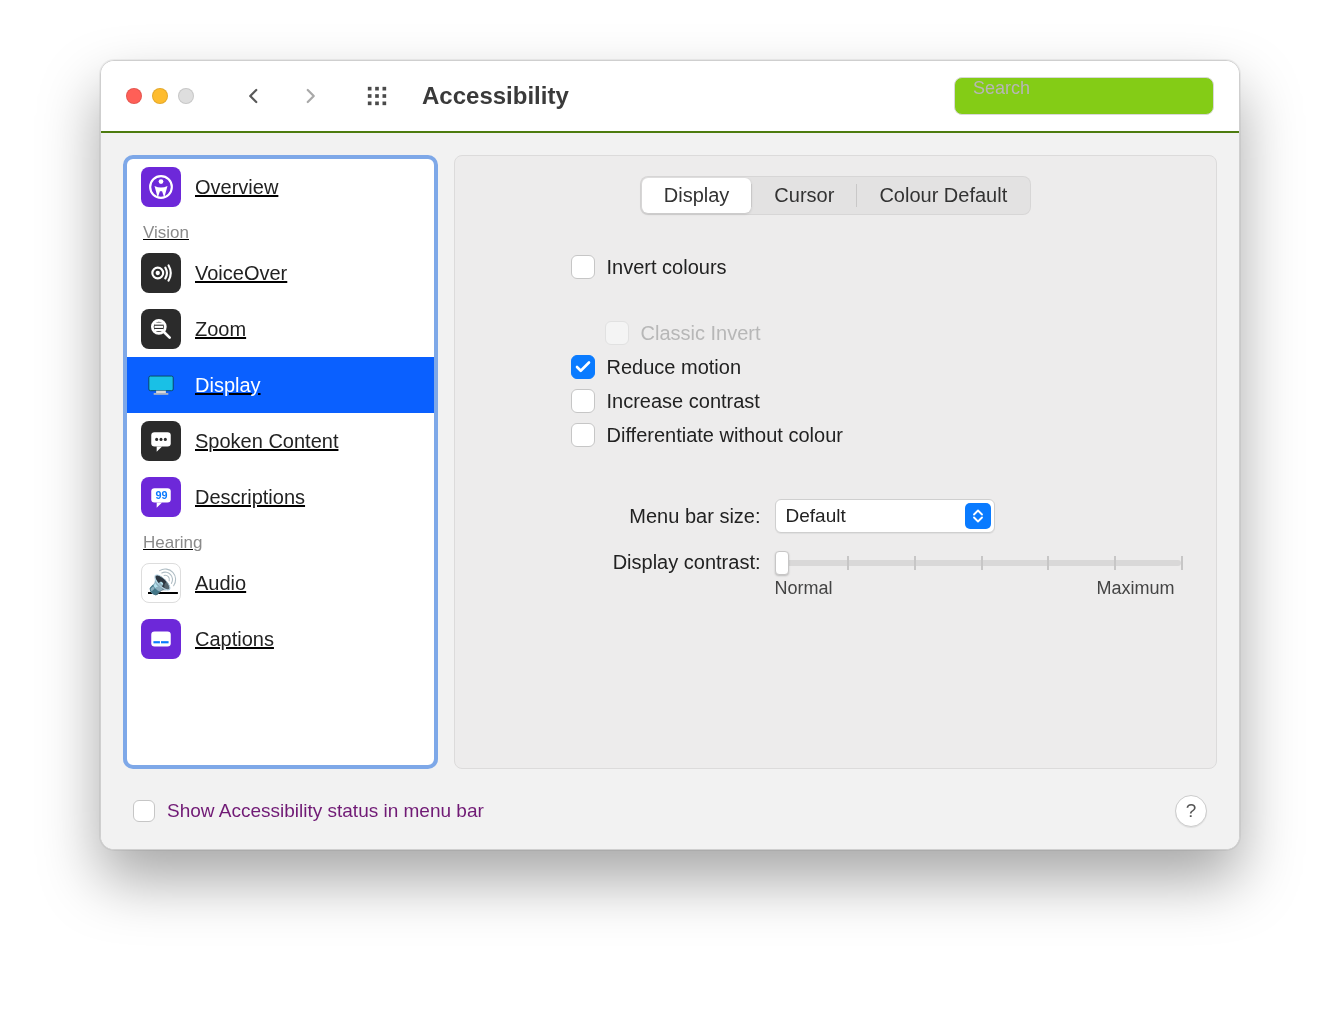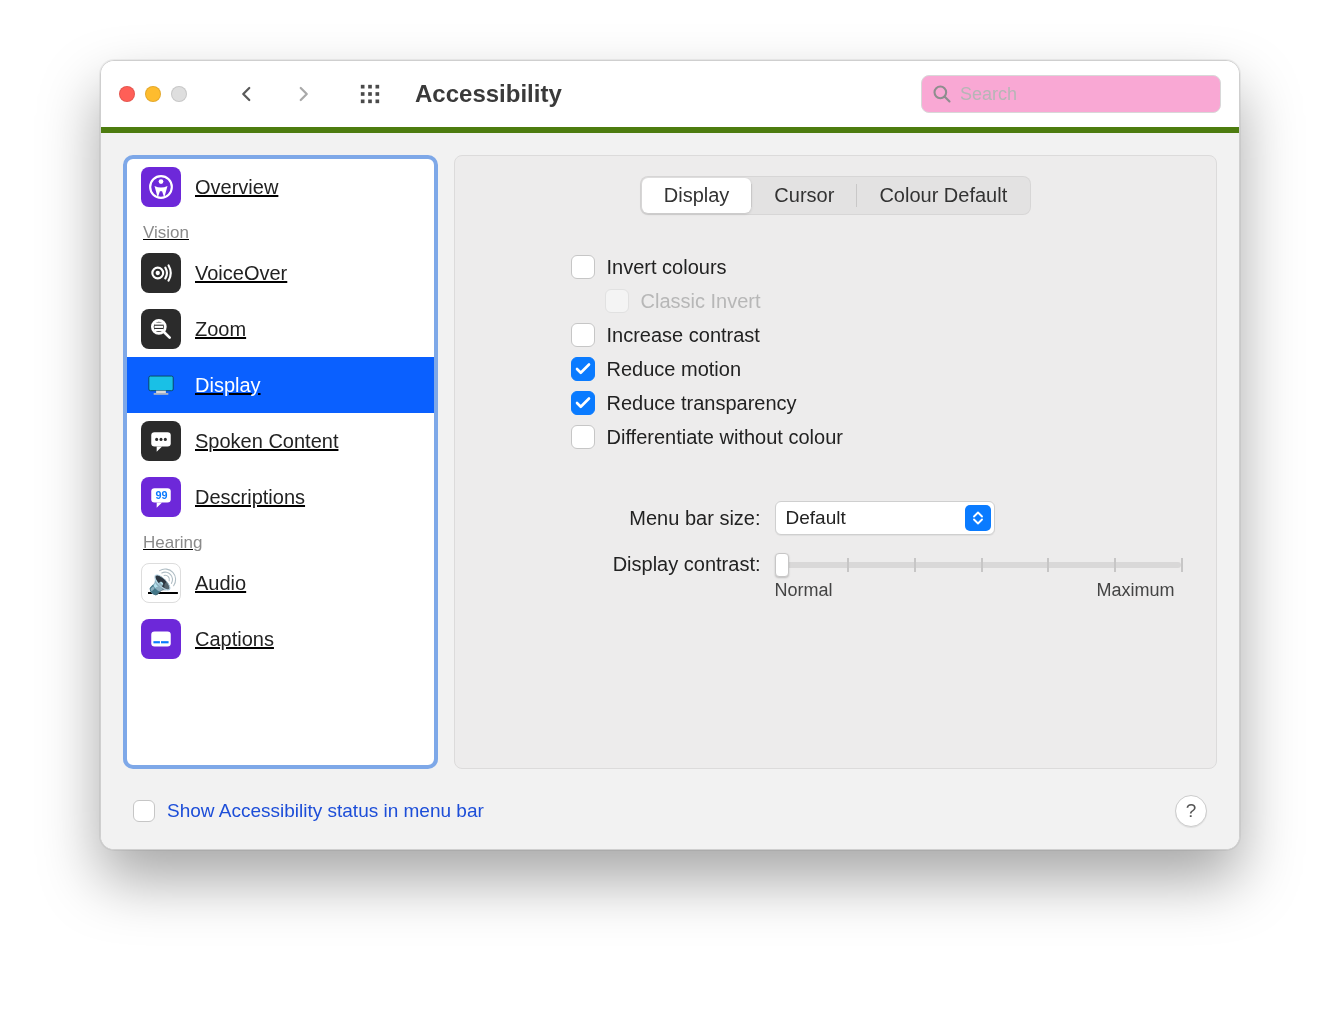--- a/index.html
+++ b/index.html
@@ -13,37 +13,37 @@
     border: 1px solid #cfcfcf;
     box-shadow: 0 30px 60px rgba(0,0,0,0.35), 0 0 0 1px rgba(0,0,0,0.05);
     overflow: hidden;
     display: flex; flex-direction: column;
   }
 
   
   .toolbar {
     height: 72px;
     display: flex; align-items: center;
-    padding: 0 18px;
+    padding: 0 25px;
     gap: 28px;
-    border-bottom: 6px solid #4d7c0f;
+    border-bottom: 2px solid #4d7c0f;
     background: #ffffff;
   }
   .traffic { display: flex; gap: 10px; margin-right: 18px; }
   .dot { width: 16px; height: 16px; border-radius: 50%; border: 1px solid rgba(0,0,0,0.1);}
   .dot.red { background:#ff5f57;} .dot.yellow{background:#febc2e;} .dot.gray{background:#dedede;}
   .nav-btn { width: 28px; height:28px; display:flex; align-items:center; justify-content:center; color:#a9a9a9; }
   .nav-btn.enabled { color:#5a5a5a; }
   .nav-btn svg { width:18px; height:18px; }
   .grid-icon { width:22px; height:22px; color:#4a4a4a; margin: 0 6px 0 14px;}
   .title { font-size: 24px; font-weight:600; color:#3a3a3a; }
   .spacer { flex:1; }
   .search {
-    width: 300px; height:38px; background:#f9a8d4; border:1px solid #d8d8d8;
-    border-radius:8px; display:flex; align-items:center; padding:0 10px; gap:8px;
+    width: 260px; height:38px; background:#84cc16; border:1px solid #d8d8d8;
+    border-radius:8px; display:flex; align-items:flex-start; padding:0 10px; gap:8px;
   }
   .search svg { width:20px; height:20px; color:#8e8e8e; }
   .search input { border:none; outline:none; font-size:18px; color:#333; flex:1; background:transparent;}
   .search input::placeholder { color:#b6b6b6; }
 
   
   .body { flex:1; display:flex; background:#f2f2f2; padding: 22px; gap: 22px; position:relative; flex-direction:column;}
   .body-row { display:flex; gap:16px; flex:1; min-height:0;}
   .sidebar-wrap {
     width: 315px;
@@ -84,21 +84,21 @@
   .seg button {
     border:none; background:transparent; font-size:20px; color:#333; padding:6px 22px; border-radius:6px; cursor:default;
     font-family:inherit;
   }
   .seg button.active { background:#fff; box-shadow: 0 1px 3px rgba(0,0,0,0.15);}
   .seg .sep { width:1px; background:#c9c8c8; margin: 6px 0;}
 
   .options { width: 100%; max-width: 560px; display:flex; flex-direction:column; gap:10px; margin-left: 30px;}
   .opt-row { display:flex; align-items:center; gap:12px; font-size:20px; color:#222;}
   .opt-row.disabled { color:#b7b7b7; }
-  .opt-row.indent { margin-left:34px; }
+  .opt-row.indent { margin-left:34px;margin-top:32px; }
   .chk {
     width:24px; height:24px; border-radius:6px; border:1px solid #c6c6c6; background:#fff;
     display:flex; align-items:center; justify-content:center; flex-shrink:0;
   }
   .chk.checked { background:#0a7bff; border-color:#0a7bff; }
   .chk.checked svg { width:18px; height:18px; color:#fff; }
   .chk.disabled { background:#f4f4f4; border-color:#e1e1e1;}
 
   .form-row { display:flex; align-items:center; gap:14px; margin-top: 42px; font-size:20px; color:#222;}
   .form-label { width: 190px; text-align:right; }
@@ -120,21 +120,21 @@
   }
   .slider-track .tick { position:absolute; top:-4px; width:2px; height:14px; background:#c7c6c6;}
   .slider-thumb {
     position:absolute; top:-9px; width:14px; height:24px; background:#fff; border:1px solid #c7c6c6;
     border-radius:4px; box-shadow: 0 1px 2px rgba(0,0,0,0.2);
   }
   .slider-labels { display:flex; justify-content:space-between; width:400px; font-size:18px; color:#444; margin-left:204px;}
 
   .footer { display:flex; align-items:center; gap:12px; padding: 4px 10px 0 10px;}
   .footer .chk { width:22px; height:22px; }
-  .footer-label { font-size:19px; color:#1d4ed8; }
+  .footer-label { font-size:19px; color:#701a75; }
   .help-btn {
     margin-left:auto; width:32px; height:32px; border-radius:50%; background:#fff; border:1px solid #cccccc;
     display:flex; align-items:center; justify-content:center; font-size:19px; color:#555; box-shadow:0 1px 1px rgba(0,0,0,0.08);
   }
 </style>
 </head>
 <body>
 
 <div class="window">
 
@@ -296,41 +296,33 @@
           <div class="chk"></div>
           <span>Invert colours</span>
         </div>
 
         <div class="opt-row indent disabled">
           <div class="chk disabled"></div>
           <span>Classic Invert</span>
         </div>
 
         <div class="opt-row">
+          <div class="chk checked">
+            <svg viewBox="0 0 24 24">
+                  <path d="M4 12l5 5 11-11" fill="none" stroke="currentColor" stroke-width="3.5" stroke-linecap="round" stroke-linejoin="round"></path>
+                </svg>
+          </div>
+          <span>Reduce motion</span>
+        </div>
+
+        <div class="opt-row">
           <div class="chk"></div>
           <span>Increase contrast</span>
         </div>
 
-        <div class="opt-row">
-          <div class="chk checked">
-            <svg viewBox="0 0 24 24">
-                  <path d="M4 12l5 5 11-11" fill="none" stroke="currentColor" stroke-width="3.5" stroke-linecap="round" stroke-linejoin="round"></path>
-                </svg>
-          </div>
-          <span>Reduce motion</span>
-        </div>
-
-        <div class="opt-row">
-          <div class="chk checked">
-            <svg viewBox="0 0 24 24">
-                  <path d="M4 12l5 5 11-11" fill="none" stroke="currentColor" stroke-width="3.5" stroke-linecap="round" stroke-linejoin="round"></path>
-                </svg>
-          </div>
-          <span>Reduce transparency</span>
-        </div>
 
         <div class="opt-row">
           <div class="chk"></div>
           <span>Differentiate without colour</span>
         </div>
 
         <div class="form-row">
           <div class="form-label">Menu bar size:</div>
           <div class="select">
             <span>Default</span>

